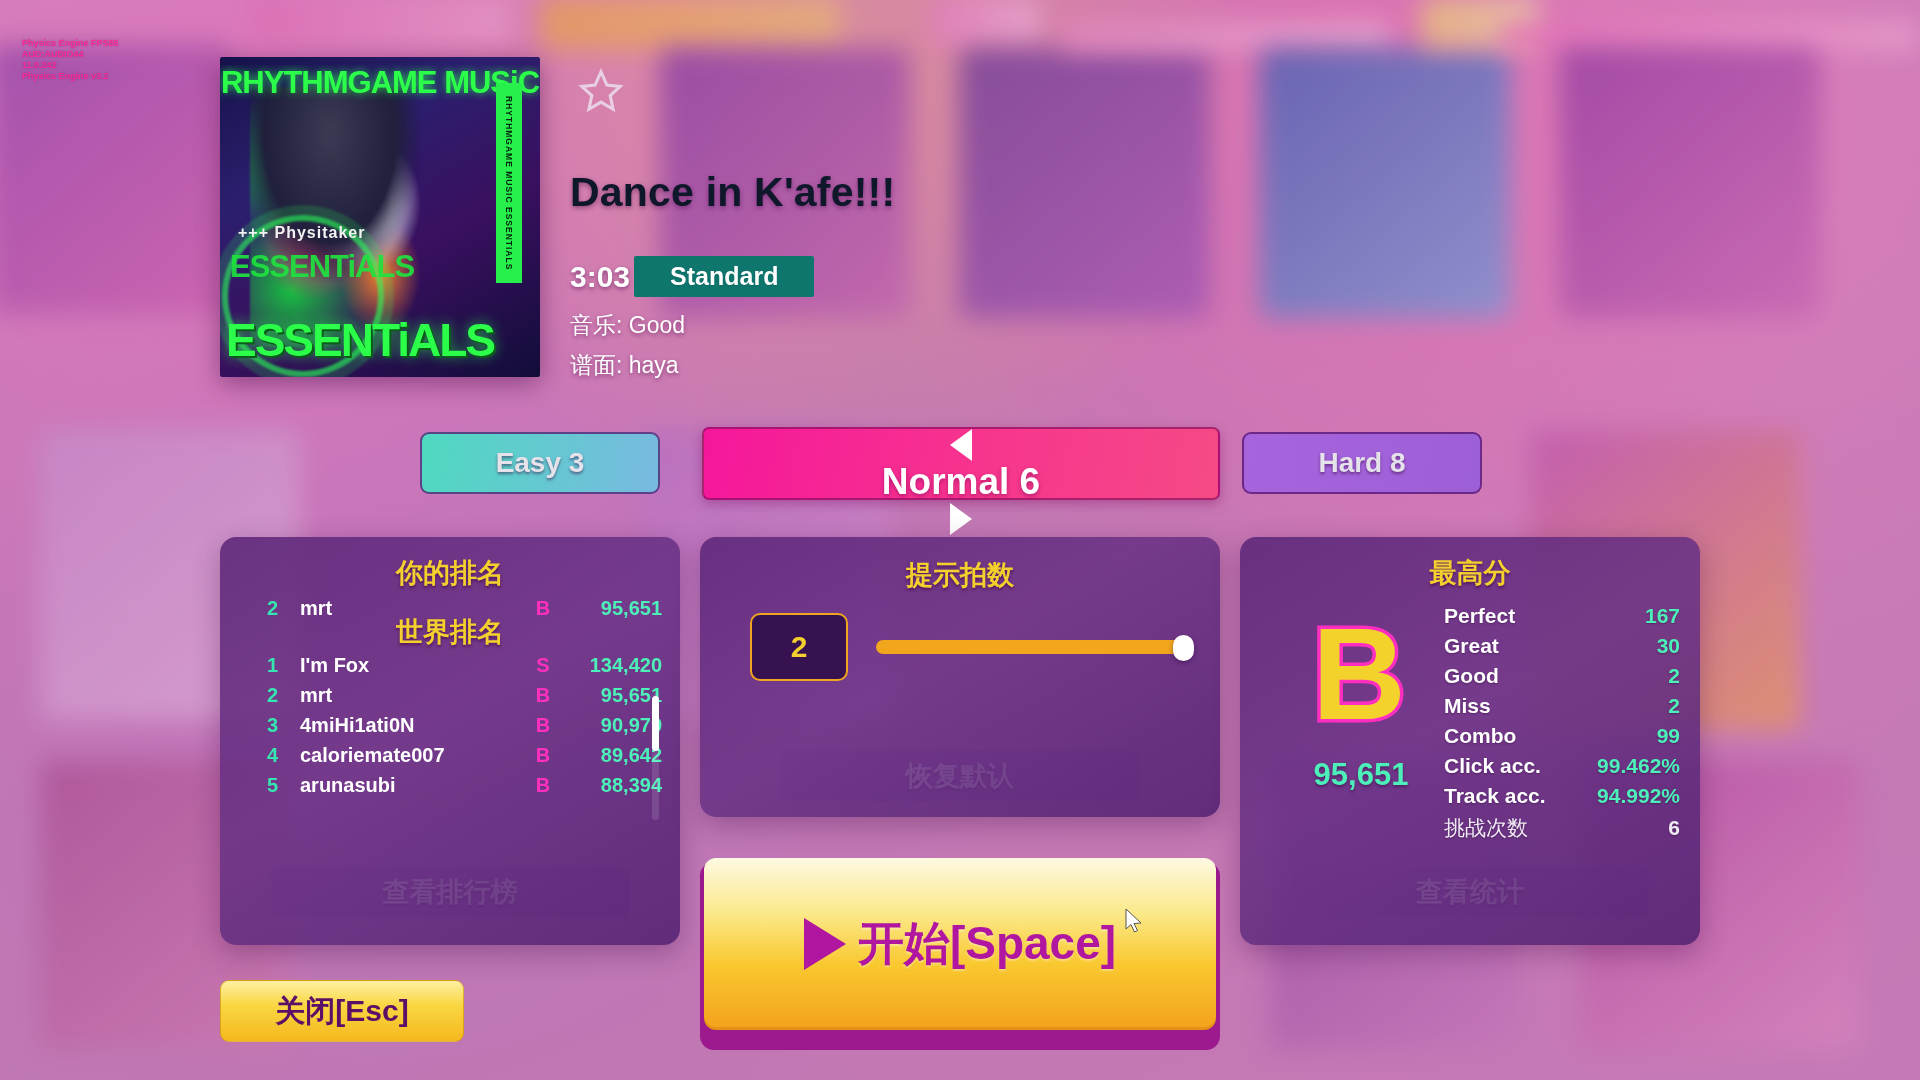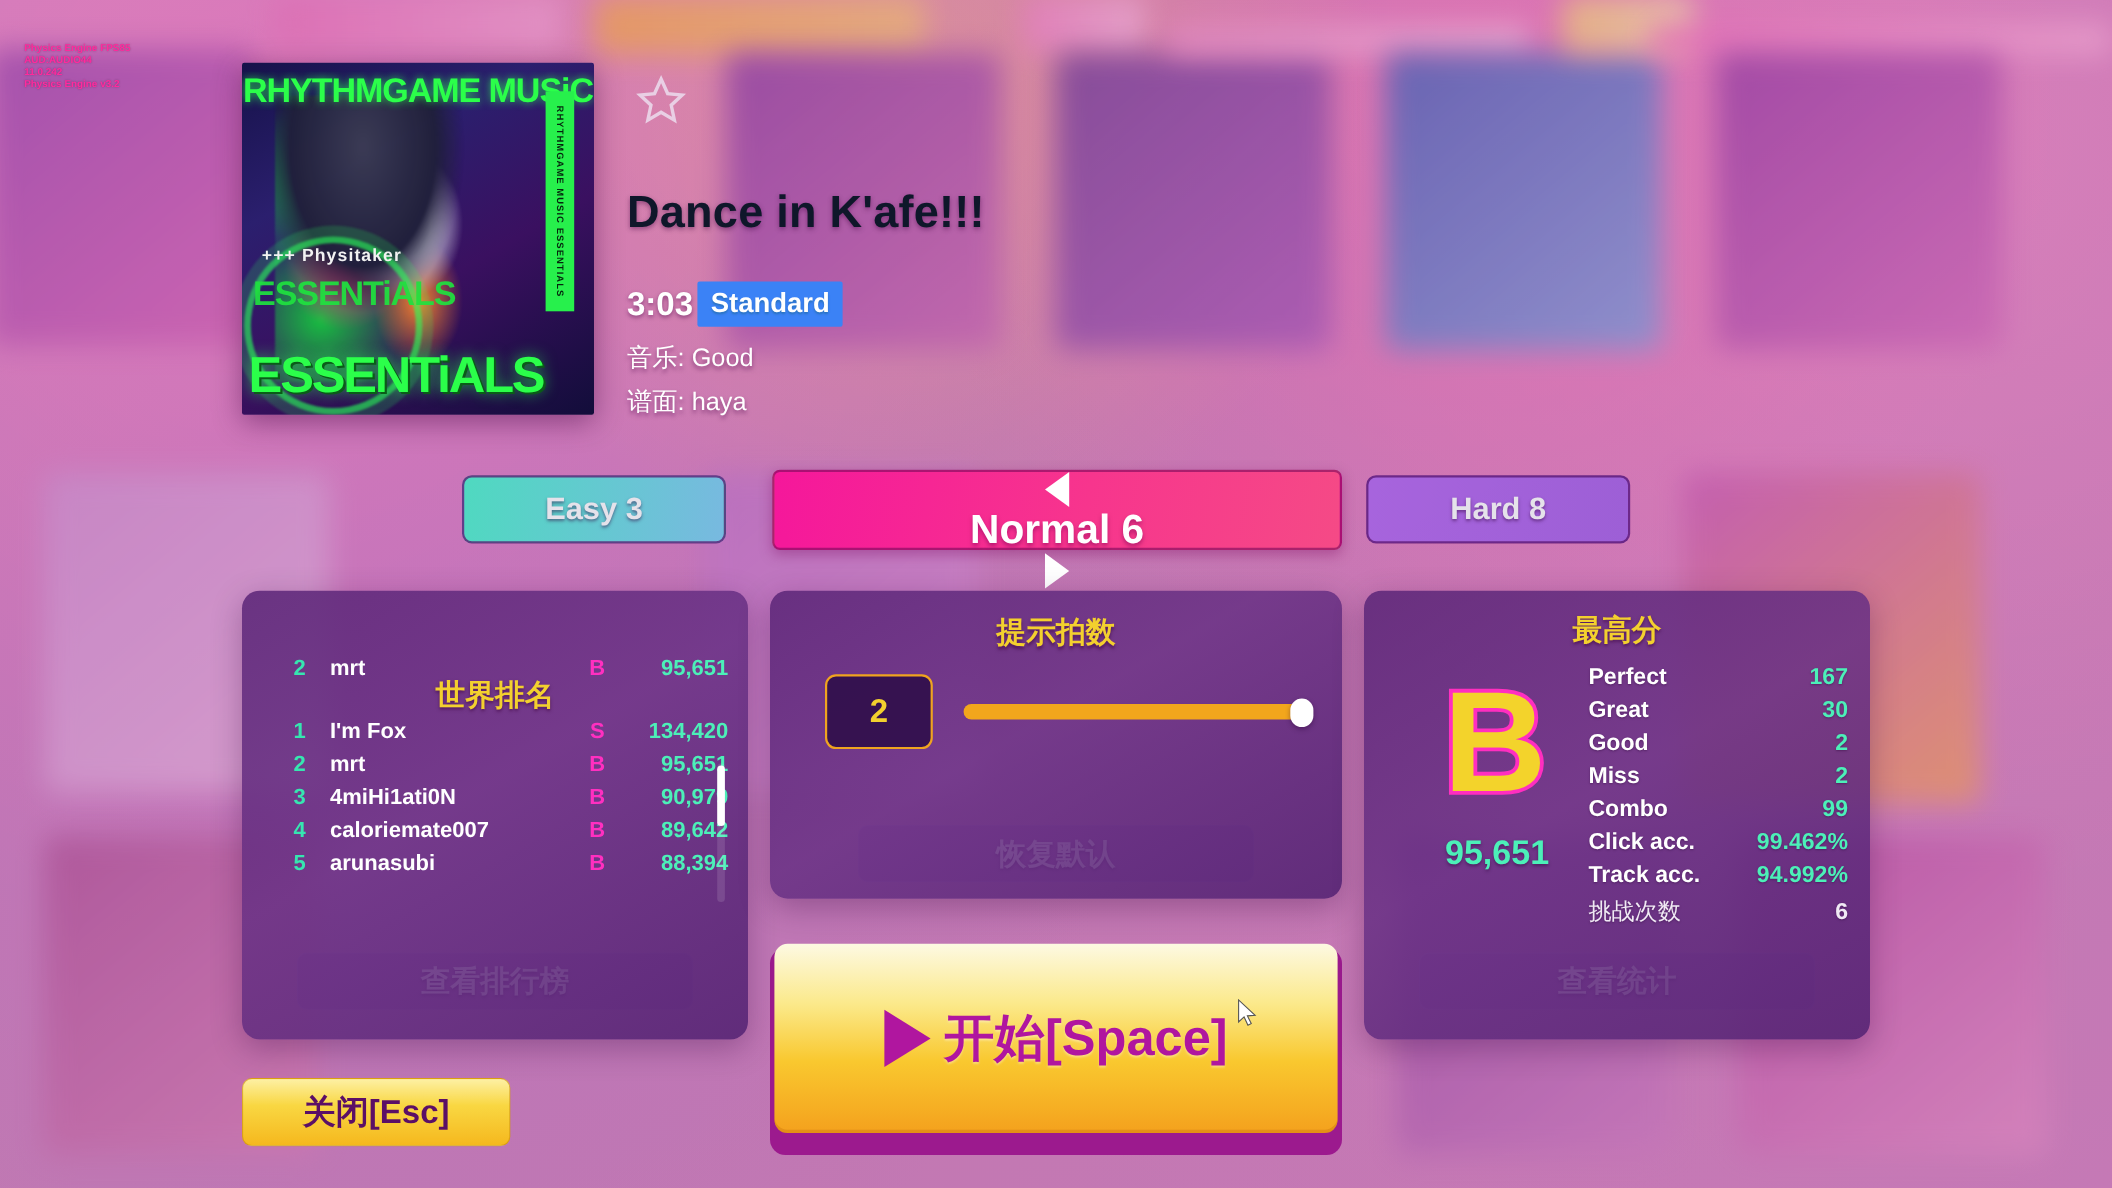--- a/index.html
+++ b/index.html
@@ -97,22 +97,22 @@
     font-size:41px; font-weight:800; color:#0f172a; letter-spacing:.2px;
     text-shadow: 0 2px 5px rgba(60,0,60,.45);
     margin-top: 44px;
   }
   .meta-row {
     position:absolute; left:570px; top:256px; z-index:20;
     display:flex; align-items:center; gap:4px;
   }
   .song-len { font-size:30px; font-weight:800; color:#ffffff; text-shadow:0 2px 4px rgba(70,0,70,.5); }
   .mode-badge {
-    background:#3b82f6; color:#ffffff; font-size:25px; font-weight:800;
-    padding:6px 12px; border-radius:2px; text-shadow:0 1px 2px rgba(0,80,60,.3);
+    background:#0f766e; color:#ffffff; font-size:25px; font-weight:800;
+    padding:6px 36px; border-radius:2px; text-shadow:0 1px 2px rgba(0,80,60,.3);
   }
   .credit {
     position:absolute; left:570px; z-index:20;
     font-size:23px; color:#ffffff; text-shadow:0 2px 4px rgba(70,0,70,.5);
   }
   .credit.c1 { top:310px; }
   .credit.c2 { top:350px; }
 
   
   .diff-row {
@@ -330,20 +330,21 @@
     <div class="diff-btn diff-easy">Easy 3</div>
     <div class="diff-current">
       <div class="arrow left"></div>
       <div class="lbl">Normal 6</div>
       <div class="arrow right"></div>
     </div>
     <div class="diff-btn diff-hard">Hard 8</div>
   </div>
 
   <div class="panel lb-panel">
+    <div class="panel-title t1">你的排名</div>
     <div class="lb-rows" id="your-rank-rows" style="top:56px;">
         <div class="lb-row">
           <span class="lb-rank">2</span>
           <span class="lb-name">mrt</span>
           <span class="lb-grade">B</span>
           <span class="lb-score">95,651</span>
         </div>
       </div>
     <div class="panel-title t2">世界排名</div>
     <div class="lb-rows" id="world-rank-rows" style="top:113px;">

